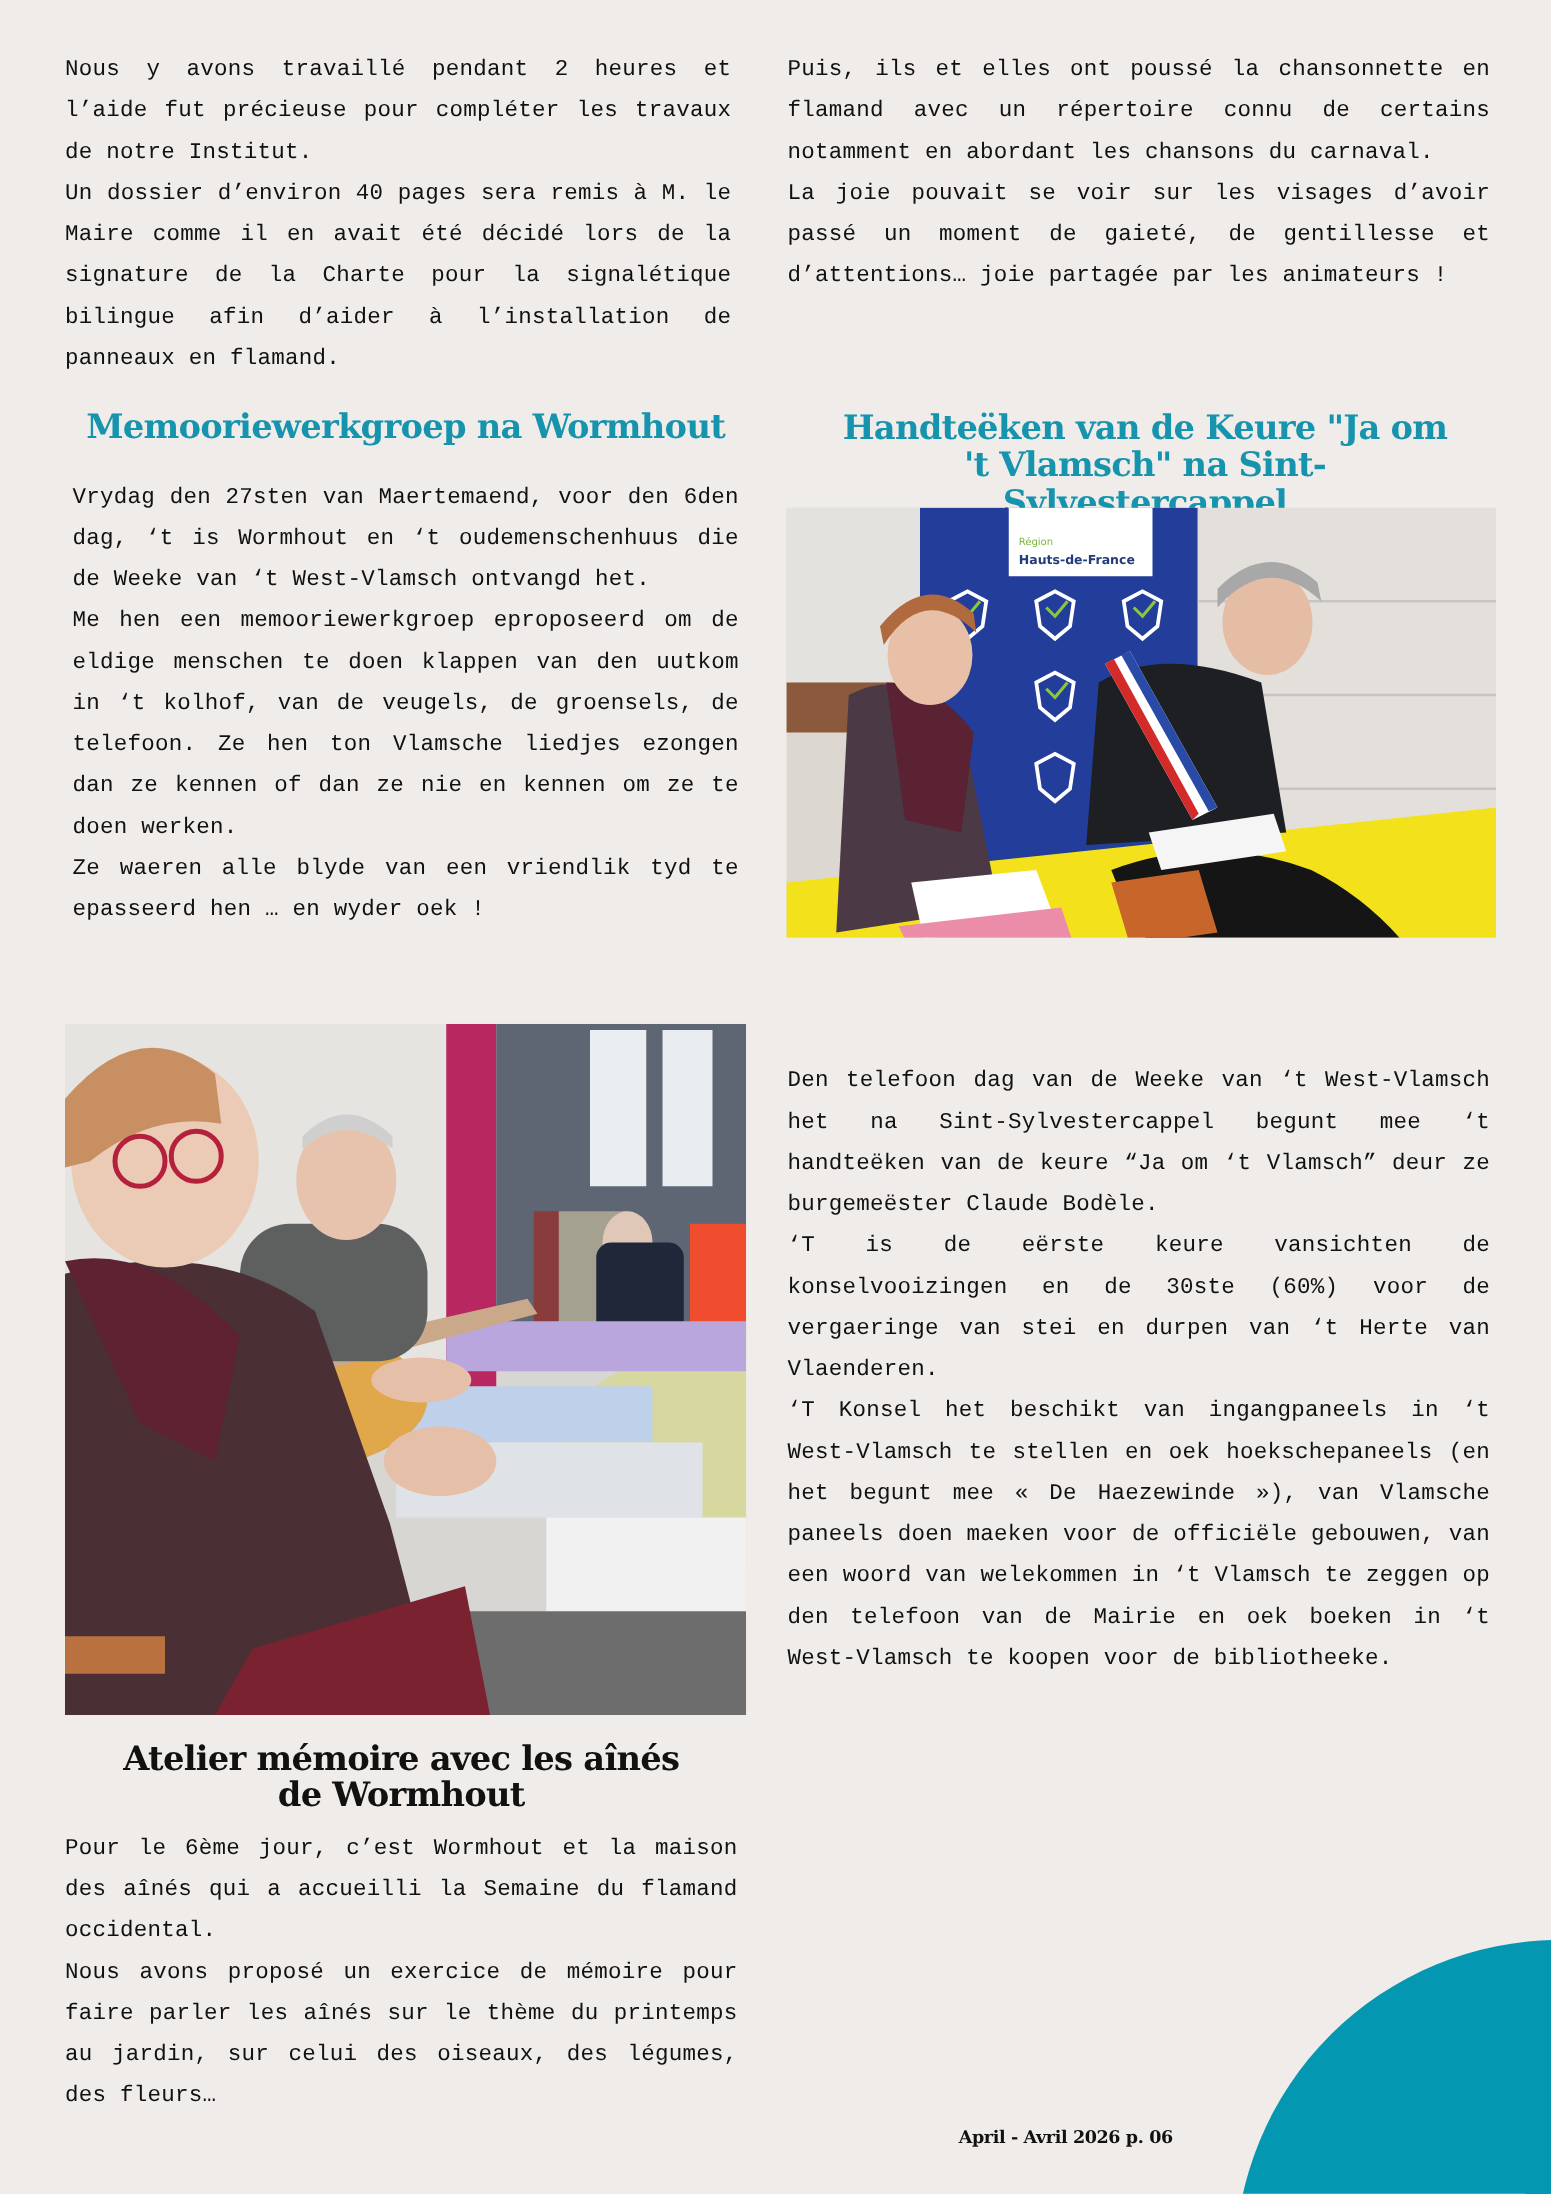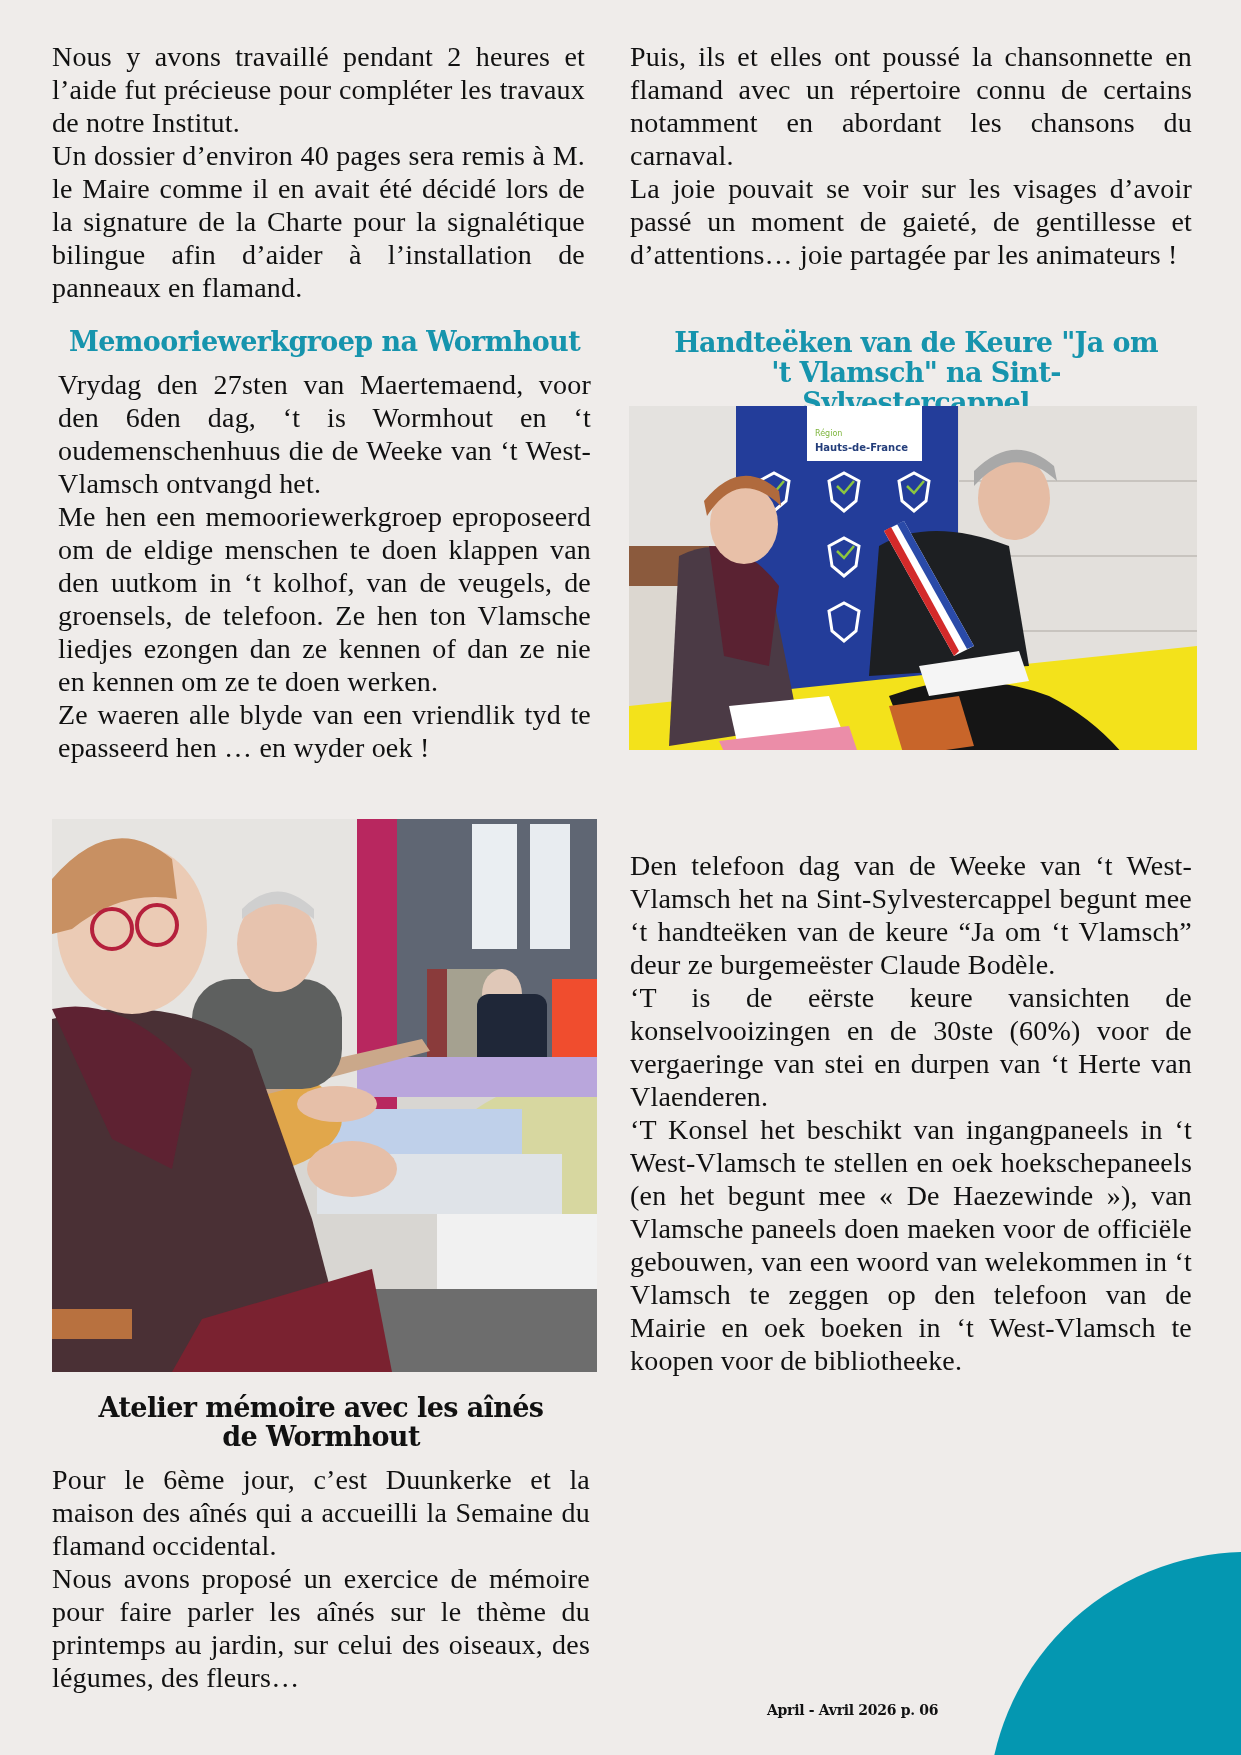--- a/index.html
+++ b/index.html
@@ -4,24 +4,24 @@
   <style>
     html, body { margin: 0; padding: 0; }
     body {
       width: 1241px; height: 1755px; position: relative; overflow: hidden;
       background: #efecea;
       font-family: "DejaVu Serif", serif;
       color: #111;
     }
     .col { position: absolute; }
     .para {
-      margin: 0; font-size: 28px; line-height: 33px;
+      margin: 0; font-size: 18px; line-height: 33px;
       text-align: justify; text-align-last: left;
       letter-spacing: 0.2px;
-      font-family: Liberation Serif, serif;
+      font-family: Liberation Mono, monospace;
     }
     .heading-teal {
       margin: 0; color: #1694ad; font-weight: bold; text-align: center;
       font-family: "DejaVu Serif", serif; font-size: 27px; line-height: 30px;
       letter-spacing: -0.6px;
     }
     .heading-dark {
       margin: 0; color: #111; font-weight: bold; text-align: center;
       font-family: "DejaVu Serif", serif; font-size: 27px; line-height: 29px;
       letter-spacing: -0.6px;
@@ -40,21 +40,21 @@
   </style>
 </head>
 <body>
 
 <div class="col" style="left:52px; top:40px; width:533px;">
   <p class="para">Nous y avons travaillé pendant 2 heures et l’aide fut précieuse pour compléter les travaux de notre Institut.</p>
   <p class="para">Un dossier d’environ 40 pages sera remis à M. le Maire comme il en avait été décidé lors de la signature de la Charte pour la signalétique bilingue afin d’aider à l’installation de panneaux en flamand.</p>
 </div>
 
 <div class="col" style="left:58px; top:327px; width:533px;">
-  <h2 class="heading-teal" style="margin-bottom:11px;">Memooriewerkgroep na Wormhout</h2>
+  <h2 class="heading-teal" style="margin-bottom:25px;">Memooriewerkgroep na Wormhout</h2>
   <p class="para">Vrydag den 27sten van Maertemaend, voor den 6den dag, ‘t is Wormhout en ‘t oudemenschenhuus die de Weeke van ‘t West-Vlamsch ontvangd het.</p>
   <p class="para">Me hen een memooriewerkgroep eproposeerd om de eldige menschen te doen klappen van den uutkom in ‘t kolhof, van de veugels, de groensels, de telefoon. Ze hen ton Vlamsche liedjes ezongen dan ze kennen of dan ze nie en kennen om ze te doen werken.</p>
   <p class="para">Ze waeren alle blyde van een vriendlik tyd te epasseerd hen … en wyder oek !</p>
 </div>
 
 <div class="photo" style="left:52px; top:819px; width:545px; height:553px;">
   <svg width="545" height="553" viewBox="0 0 545 553">
     <rect width="545" height="553" fill="#d8d6d2"></rect>
     <rect x="0" y="0" width="310" height="330" fill="#e6e4e1"></rect>
     <rect x="305" y="0" width="40" height="300" fill="#b8275f"></rect>
@@ -85,21 +85,21 @@
     <circle cx="60" cy="110" r="20" fill="none" stroke="#b5203c" stroke-width="4"></circle>
     <circle cx="105" cy="106" r="20" fill="none" stroke="#b5203c" stroke-width="4"></circle>
     <ellipse cx="300" cy="350" rx="45" ry="28" fill="#e6bfa8"></ellipse>
     <ellipse cx="285" cy="285" rx="40" ry="18" fill="#e6bfa8"></ellipse>
     <rect x="0" y="490" width="80" height="30" fill="#b8713f"></rect>
   </svg>
 </div>
 
 <div class="col" style="left:52px; top:1393px; width:538px;">
   <h2 class="heading-dark" style="margin-bottom:12px; padding:0 36px;">Atelier mémoire avec les aînés de Wormhout</h2>
-  <p class="para">Pour le 6ème jour, c’est Duunkerke et la maison des aînés qui a accueilli la Semaine du flamand occidental.</p>
+  <p class="para">Pour le 6ème jour, c’est Wormhout et la maison des aînés qui a accueilli la Semaine du flamand occidental.</p>
   <p class="para">Nous avons proposé un exercice de mémoire pour faire parler les aînés sur le thème du printemps au jardin, sur celui des oiseaux, des légumes, des fleurs…</p>
 </div>
 
 <div class="col" style="left:630px; top:40px; width:562px;">
   <p class="para">Puis, ils et elles ont poussé la chansonnette en flamand avec un répertoire connu de certains notamment en abordant les chansons du carnaval.</p>
   <p class="para">La joie pouvait se voir sur les visages d’avoir passé un moment de gaieté, de gentillesse et d’attentions… joie partagée par les animateurs !</p>
 </div>
 
 <div class="col" style="left:630px; top:328px; width:572px;">
   <h2 class="heading-teal" style="padding:0 30px;">Handteëken van de Keure "Ja om 't Vlamsch" na Sint-Sylvestercappel</h2>

